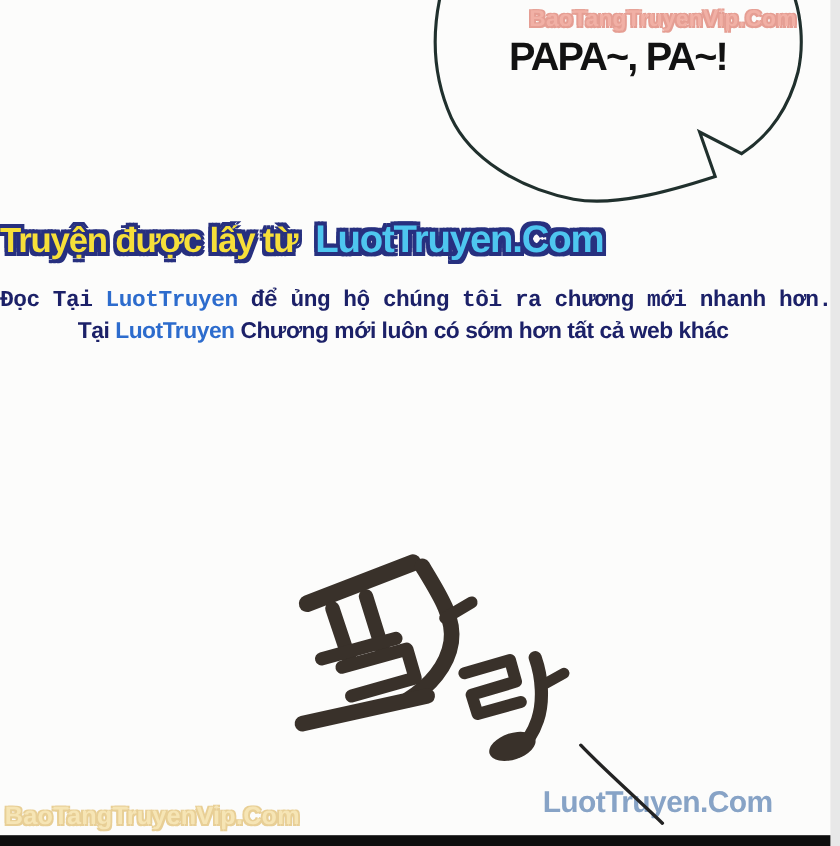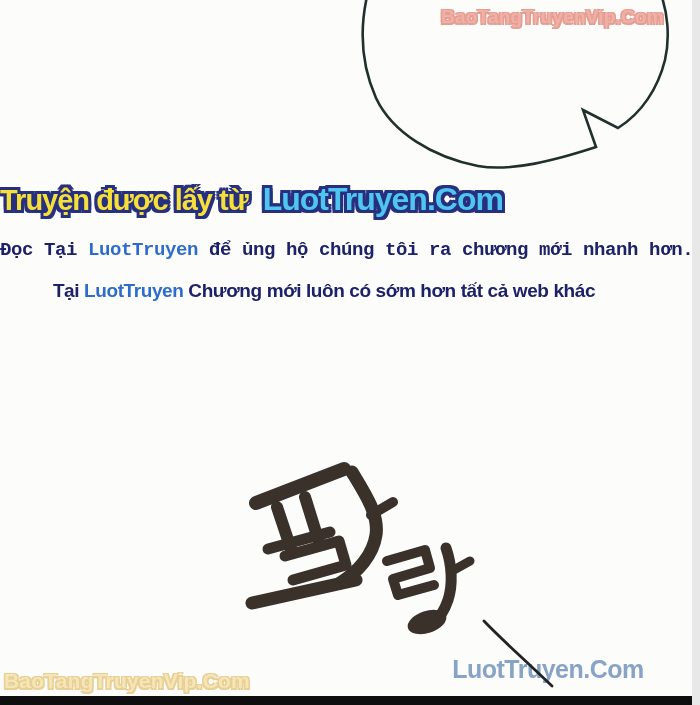--- a/index.html
+++ b/index.html
@@ -62,21 +62,21 @@
       -3px  3px 0 var(--title_outline),  3px  3px 0 var(--title_outline),
       -3px  0   0 var(--title_outline),  3px  0   0 var(--title_outline),
        0   -3px 0 var(--title_outline),  0    3px 0 var(--title_outline);
   }
   .promo-line {
     position: absolute; left: 0; width: 648px; text-align: center;
     font-size: 19px; font-weight: bold; letter-spacing: -0.4px;
     color: var(--body_navy); z-index: 2; white-space: nowrap;
   }
   .promo-line.l1 { top: 239px; font-family: Liberation Mono, monospace; }
-  .promo-line.l2 { top: 280px; }
+  .promo-line.l2 { top: 266px; padding-left: 12px; }
   .promo-line .site-link { color: var(--link_blue); }
 
   
   .footer-tagline {
     position: absolute; top: 636px; left: 398px; width: 300px;
     text-align: center; font-size: 16px; font-weight: bold; letter-spacing: 0.5px;
     color: var(--footer_gray); z-index: 2; white-space: nowrap;
   }
   .footer-site {
     position: absolute; top: 655px; left: 398px; width: 300px;
@@ -96,20 +96,21 @@
     background: var(--bar_black); z-index: 4;
   }
 </style>
 </head>
 <body>
 
 <div class="canvas">
 
   <div class="wm-top">BaoTangTruyenVip.Com</div>
 
+  <div class="bubble-text">PAPA~, PA~!</div>
 
   <div class="promo-title">
     <span class="prefix">Truyện được lấy từ</span>
     <span class="site">LuotTruyen.Com</span>
   </div>
 
   <div class="promo-line l1"><span>Đọc Tại </span><span class="site-link">LuotTruyen</span><span> để ủng hộ chúng tôi ra chương mới nhanh hơn.</span></div>
 
   <div class="promo-line l2"><span>Tại </span><span class="site-link">LuotTruyen</span><span> Chương mới luôn có sớm hơn tất cả web khác</span></div>
 

